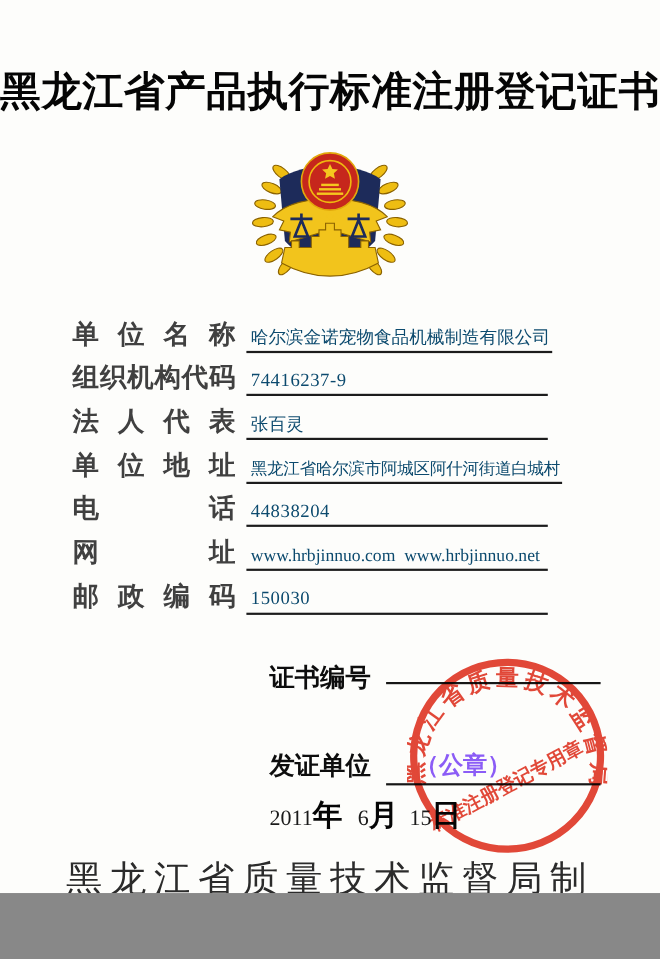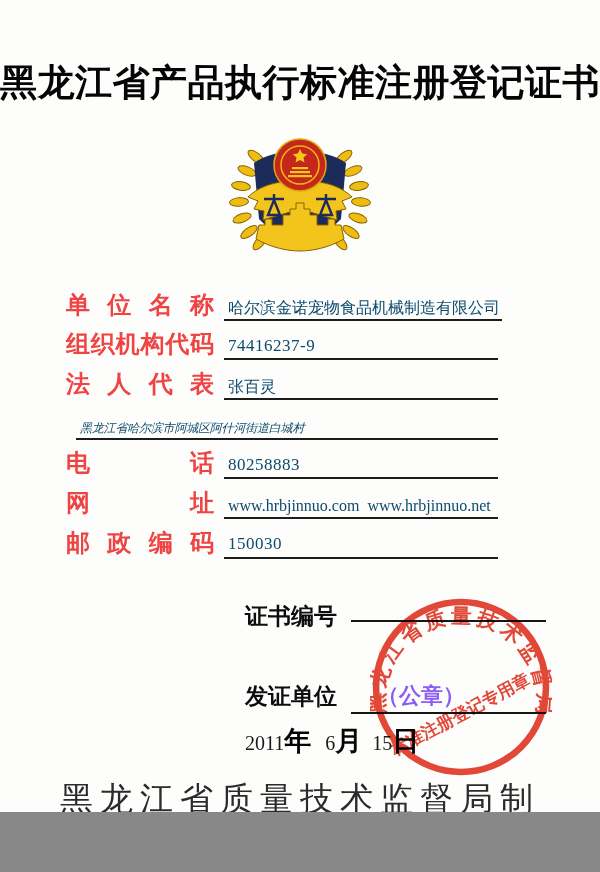--- a/index.html
+++ b/index.html
@@ -11,28 +11,28 @@
   .title{
     position:absolute;top:58px;left:0;right:0;margin:0;
     text-align:center;font-size:37px;font-weight:900;letter-spacing:0.5px;color:#050505;
   }
   .emblem{position:absolute;top:127px;left:50%;transform:translateX(-50%);width:162px;height:132px;}
   
   .fields{position:absolute;left:66px;top:281px;width:432px;}
   .frow{height:39.7px;display:flex;align-items:flex-end;}
   .flabel{
     width:148px;flex:0 0 148px;font-size:24px;font-weight:bold;line-height:1;
-    text-align:justify;text-align-last:justify;padding-bottom:4px;color:#ef4444;
+    text-align:justify;text-align-last:justify;padding-bottom:4px;color:#404040;
   }
   .fvalue{
     flex:1;margin-left:10px;border-bottom:2px solid #1c1c1c;
     font-size:16px;line-height:1.2;padding:0 2px 2px 4px;
     white-space:pre;overflow:visible;color:#0c4a6e;
   }
-  .fvalue.long{font-size:12px;letter-spacing:-0.2px;font-style:italic;}
+  .fvalue.long{font-size:15px;letter-spacing:-0.2px;}
   .fvalue.num{font-size:17px;letter-spacing:0.5px;}
   
   .issue{position:absolute;left:245px;top:601px;width:301px;}
   .irow{display:flex;align-items:center;height:36px;}
   .irow.second{margin-top:43px;height:38px;}
   .ilabel{flex:0 0 102px;font-size:23px;font-weight:bold;line-height:1;padding-bottom:5px;white-space:nowrap;color:#0d0d0d;}
   .iline{
     flex:1;border-bottom:2px solid #161616;margin-left:4px;
     font-size:22px;font-weight:bold;line-height:1.1;padding:0 0 3px 26px;white-space:nowrap;color:#8b5cf6;
   }
@@ -116,25 +116,26 @@
     </div>
     <div class="frow">
       <span class="flabel">组织机构代码</span>
       <span class="fvalue num">74416237-9</span>
     </div>
     <div class="frow">
       <span class="flabel">法人代表</span>
       <span class="fvalue">张百灵</span>
     </div>
     <div class="frow">
+      <span class="flabel">单位地址</span>
       <span class="fvalue long">黑龙江省哈尔滨市阿城区阿什河街道白城村</span>
     </div>
     <div class="frow">
       <span class="flabel">电话</span>
-      <span class="fvalue num">80258883</span>
+      <span class="fvalue num">44838204</span>
     </div>
     <div class="frow">
       <span class="flabel">网址</span>
       <span class="fvalue">www.hrbjinnuo.com  www.hrbjinnuo.net</span>
     </div>
     <div class="frow">
       <span class="flabel">邮政编码</span>
       <span class="fvalue num">150030</span>
     </div>
   </div>

